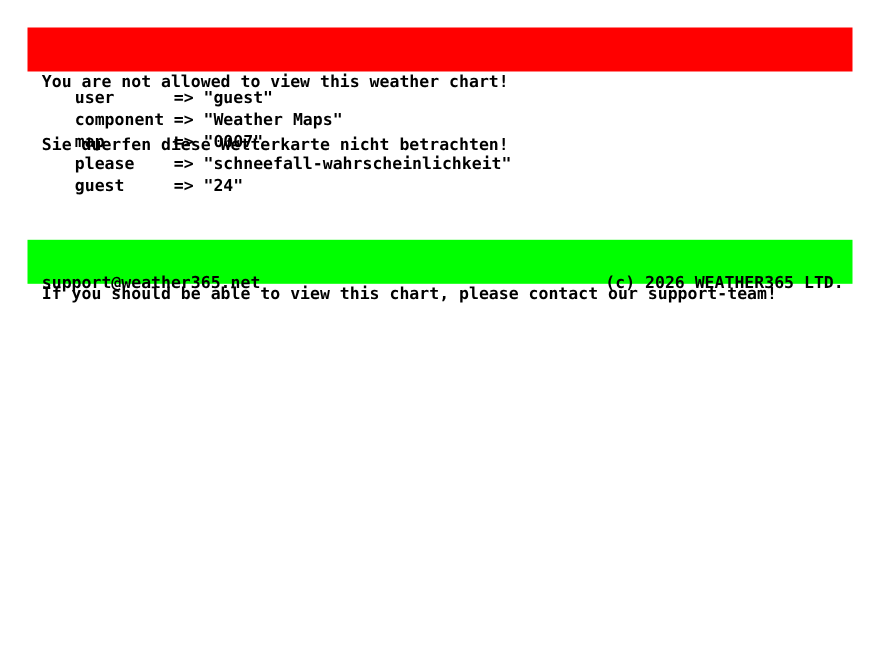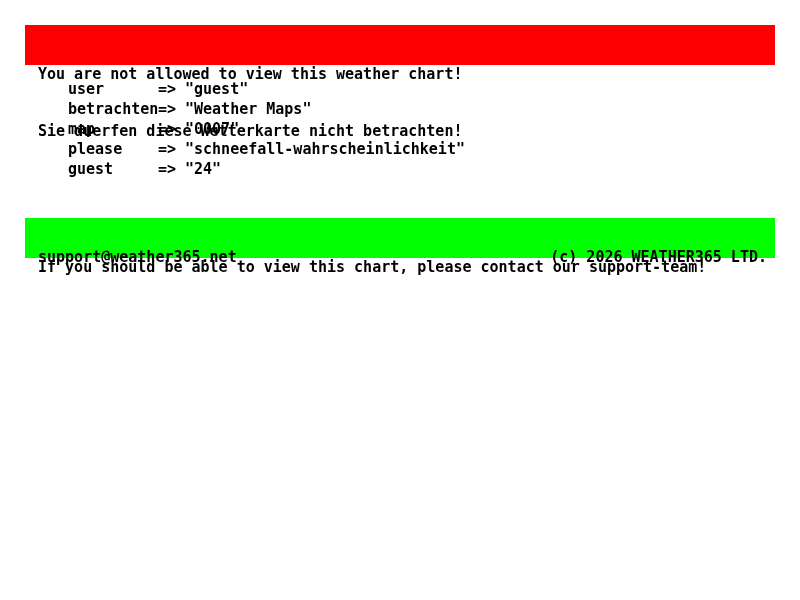--- a/index.html
+++ b/index.html
@@ -70,21 +70,21 @@
   <div>Sie duerfen diese Wetterkarte nicht betrachten!</div>
 </div>
 
 <div class="details">
   <div class="detail-row">
     <span>user</span>
     <span>=&gt;</span>
     <span>"guest"</span>
   </div>
   <div class="detail-row">
-    <span>betrachten</span>
+    <span>component</span>
     <span>=&gt;</span>
     <span>"Weather Maps"</span>
   </div>
   <div class="detail-row">
     <span>map</span>
     <span>=&gt;</span>
     <span>"0007"</span>
   </div>
   <div class="detail-row">
     <span>please</span>

